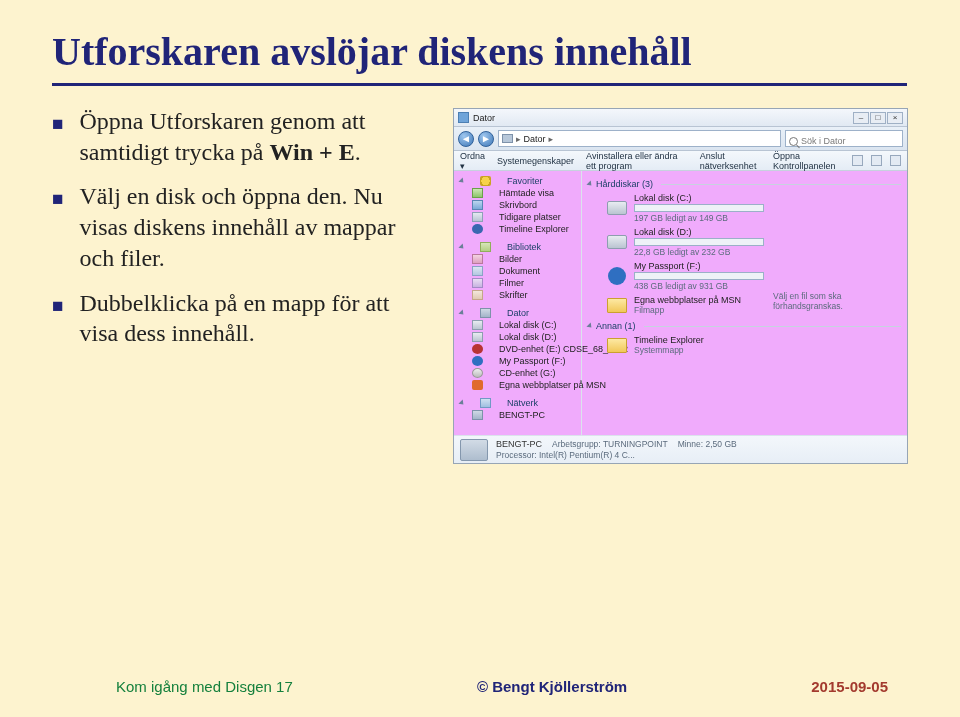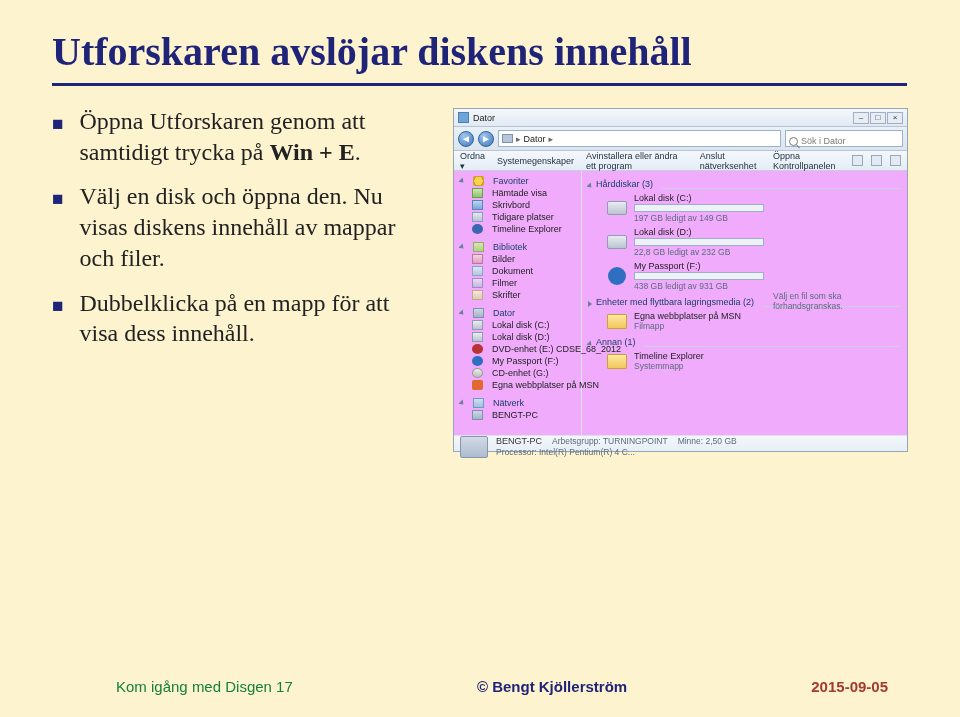--- a/index.html
+++ b/index.html
@@ -112,21 +112,21 @@
     padding: 0 6px; gap: 12px; color: #234;
   }
   .shot-menu .menu-end { margin-left: auto; display: flex; gap: 8px; align-items: center; }
   .sq { width: 11px; height: 11px; background: #e3eaf3; border: 1px solid #97a8bd; }
   .shot-body { display: flex; }
   .nav-pane {
     width: 128px; border-right: 1px solid #dbe3ec; padding: 4px 2px 8px 4px;
   }
   .nav-sec { margin-bottom: 6px; }
   .nav-hdr, .nav-item {
-    display: flex; align-items: center; gap: 9px; padding: 1px 0 1px 2px;
+    display: flex; align-items: center; gap: 16px; padding: 1px 0 1px 2px;
     white-space: nowrap;
   }
   .nav-hdr { font-weight: 400; color: #1a3f66; }
   .nav-item { padding-left: 14px; color: #222; }
   .tri { width: 0; height: 0; border-left: 4px solid #6b7f98; border-top: 3px solid transparent; border-bottom: 3px solid transparent; }
   .tri.open { transform: rotate(45deg); }
   .ico { width: 11px; height: 10px; display: inline-block; flex-shrink: 0; }
   .ico.star { background: radial-gradient(circle, #f7d24a 55%, #caa421 56%); border-radius: 2px; }
   .ico.dl { background: linear-gradient(#cde7b4, #8dc56a); border: 1px solid #6aa049; }
   .ico.desk { background: linear-gradient(#bcd6ef, #7aa9d8); border: 1px solid #5a86b5; }
@@ -140,21 +140,21 @@
   .ico.pc { background: linear-gradient(#cfd9e5, #a3b4c9); border: 1px solid #7e92aa; }
   .ico.hdd { background: linear-gradient(#e8ecf1, #bac4d1); border: 1px solid #8d9daf; }
   .ico.dvd { background: #b83333; border-radius: 50%; }
   .ico.mp { background: #2f6fc1; border-radius: 50%; }
   .ico.cd { background: linear-gradient(#eee, #bbb); border-radius: 50%; border: 1px solid #999; }
   .ico.msn { background: #e06a2d; border-radius: 2px; }
   .ico.net { background: linear-gradient(#cfe0f1, #9fbfe0); border: 1px solid #7199c4; }
 
   .main-pane { flex: 1; padding: 4px 6px; position: relative; }
   .grp-hdr {
-    display: flex; align-items: flex-end; gap: 4px; color: #1a3f66;
+    display: flex; align-items: center; gap: 4px; color: #1a3f66;
     padding: 2px 0; margin-top: 2px;
   }
   .grp-hdr .line { flex: 1; height: 1px; background: #c7d2df; margin-left: 4px; }
   .drive-row {
     display: flex; align-items: center; gap: 6px; padding: 2px 0 2px 18px;
   }
   .drive-ico { width: 22px; height: 18px; display: flex; align-items: center; justify-content: center; }
   .drive-ico .hdd-lg { width: 20px; height: 14px; background: linear-gradient(#e8ecf1, #bac4d1); border: 1px solid #8d9daf; border-radius: 2px; }
   .drive-ico .mp-lg { width: 18px; height: 18px; background: #2f6fc1; border-radius: 50%; }
   .drive-ico .fold-lg { width: 20px; height: 15px; background: linear-gradient(#fde9a3, #f1c759); border: 1px solid #caa030; border-radius: 1px; }
@@ -163,23 +163,23 @@
   .drive-bar { width: 130px; height: 8px; border: 1px solid #9bb0c8; background: #eef2f7; margin: 1px 0; }
   .drive-bar-fill { height: 100%; }
   .bar-blue { background: linear-gradient(#6fa8e6, #3d7ac4); }
   .drive-sub { color: #5b6b7d; font-size: 8.5px; }
 
   .hint-text {
     position: absolute; right: 4px; top: 120px; width: 130px;
     color: #5b6b7d; font-size: 8.5px;
   }
   .details-bar {
-    height: 16px; border-top: 1px solid #dbe3ec;
+    height: 28px; border-top: 1px solid #dbe3ec;
     background: linear-gradient(#f3f7fb, #e7eef6);
-    display: flex; align-items: flex-start; padding: 0 6px; gap: 8px;
+    display: flex; align-items: center; padding: 0 6px; gap: 8px;
   }
   .details-bar .pc-lg {
     width: 28px; height: 22px; background: linear-gradient(#d2dbe6, #aebdce);
     border: 1px solid #8497ad; border-radius: 2px;
   }
   .details-text { font-size: 9px; color: #333; line-height: 1.2; }
   .details-text .sub { color: #5b6b7d; font-size: 8.5px; }
 
   
   .footer {
@@ -399,25 +399,20 @@
               <span class="drive-ico">
                   <span class="mp-lg"></span>
                 </span>
               <span class="drive-info">
                 <span class="drive-name">My Passport (F:)</span>
                 <span class="drive-bar"><span class="drive-bar-fill bar-blue" style="width:53%"></span></span>
                 <span class="drive-sub">438 GB ledigt av 931 GB</span>
               </span>
             </div>
 
-            <div class="grp-hdr">
-                <span class="tri"></span>
-                <span>Enheter med flyttbara lagringsmedia (2)</span>
-                <span class="line"></span>
-              </div>
 
             <div class="drive-row">
               <span class="drive-ico">
                   <span class="fold-lg"></span>
                 </span>
               <span class="drive-info">
                 <span class="drive-name">Egna webbplatser på MSN</span>
                 <span class="drive-sub">Filmapp</span>
               </span>
             </div>

